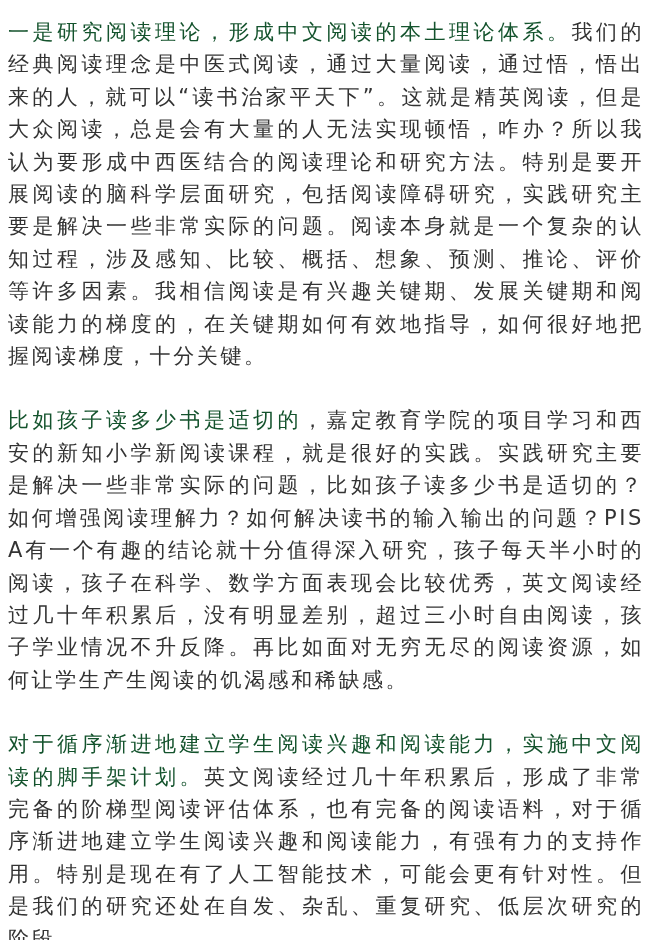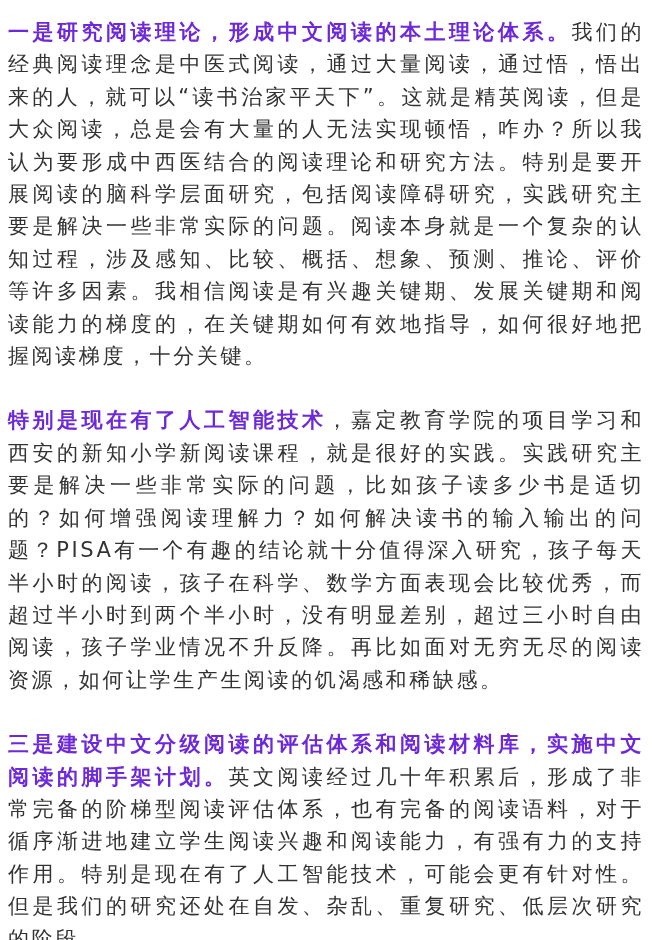--- a/index.html
+++ b/index.html
@@ -10,30 +10,30 @@
   }
   .article { padding: 16px 8px 0 8px; }
   .para {
     font-size: 21px;
     line-height: 32.4px;
     letter-spacing: 2.6px;
     text-align: justify;
     margin: 0 0 32px 0;
     word-break: break-all;
   }
-  .bold { font-weight: bold; color: #6d28d9; }
+  .bold { font-weight: normal; color: #14532d; }
   .normal { font-weight: normal; }
 </style>
 </head>
 <body>
 
 <div class="article">
   <p class="para">
     <span class="bold">一是研究阅读理论，形成中文阅读的本土理论体系。</span><span class="normal">我们的经典阅读理念是中医式阅读，通过大量阅读，通过悟，悟出来的人，就可以“读书治家平天下”。这就是精英阅读，但是大众阅读，总是会有大量的人无法实现顿悟，咋办？所以我认为要形成中西医结合的阅读理论和研究方法。特别是要开展阅读的脑科学层面研究，包括阅读障碍研究，实践研究主要是解决一些非常实际的问题。阅读本身就是一个复杂的认知过程，涉及感知、比较、概括、想象、预测、推论、评价等许多因素。我相信阅读是有兴趣关键期、发展关键期和阅读能力的梯度的，在关键期如何有效地指导，如何很好地把握阅读梯度，十分关键。</span>
   </p>
   <p class="para">
-    <span class="bold">特别是现在有了人工智能技术</span><span class="normal">，嘉定教育学院的项目学习和西安的新知小学新阅读课程，就是很好的实践。实践研究主要是解决一些非常实际的问题，比如孩子读多少书是适切的？如何增强阅读理解力？如何解决读书的输入输出的问题？PISA有一个有趣的结论就十分值得深入研究，孩子每天半小时的阅读，孩子在科学、数学方面表现会比较优秀，而超过半小时到两个半小时，没有明显差别，超过三小时自由阅读，孩子学业情况不升反降。再比如面对无穷无尽的阅读资源，如何让学生产生阅读的饥渴感和稀缺感。</span>
+    <span class="bold">比如孩子读多少书是适切的</span><span class="normal">，嘉定教育学院的项目学习和西安的新知小学新阅读课程，就是很好的实践。实践研究主要是解决一些非常实际的问题，比如孩子读多少书是适切的？如何增强阅读理解力？如何解决读书的输入输出的问题？PISA有一个有趣的结论就十分值得深入研究，孩子每天半小时的阅读，孩子在科学、数学方面表现会比较优秀，英文阅读经过几十年积累后，没有明显差别，超过三小时自由阅读，孩子学业情况不升反降。再比如面对无穷无尽的阅读资源，如何让学生产生阅读的饥渴感和稀缺感。</span>
   </p>
   <p class="para">
-    <span class="bold">三是建设中文分级阅读的评估体系和阅读材料库，实施中文阅读的脚手架计划。</span><span class="normal">英文阅读经过几十年积累后，形成了非常完备的阶梯型阅读评估体系，也有完备的阅读语料，对于循序渐进地建立学生阅读兴趣和阅读能力，有强有力的支持作用。特别是现在有了人工智能技术，可能会更有针对性。但是我们的研究还处在自发、杂乱、重复研究、低层次研究的阶段。</span>
+    <span class="bold">对于循序渐进地建立学生阅读兴趣和阅读能力，实施中文阅读的脚手架计划。</span><span class="normal">英文阅读经过几十年积累后，形成了非常完备的阶梯型阅读评估体系，也有完备的阅读语料，对于循序渐进地建立学生阅读兴趣和阅读能力，有强有力的支持作用。特别是现在有了人工智能技术，可能会更有针对性。但是我们的研究还处在自发、杂乱、重复研究、低层次研究的阶段。</span>
   </p>
 
 </div>
 
 </body></html>

